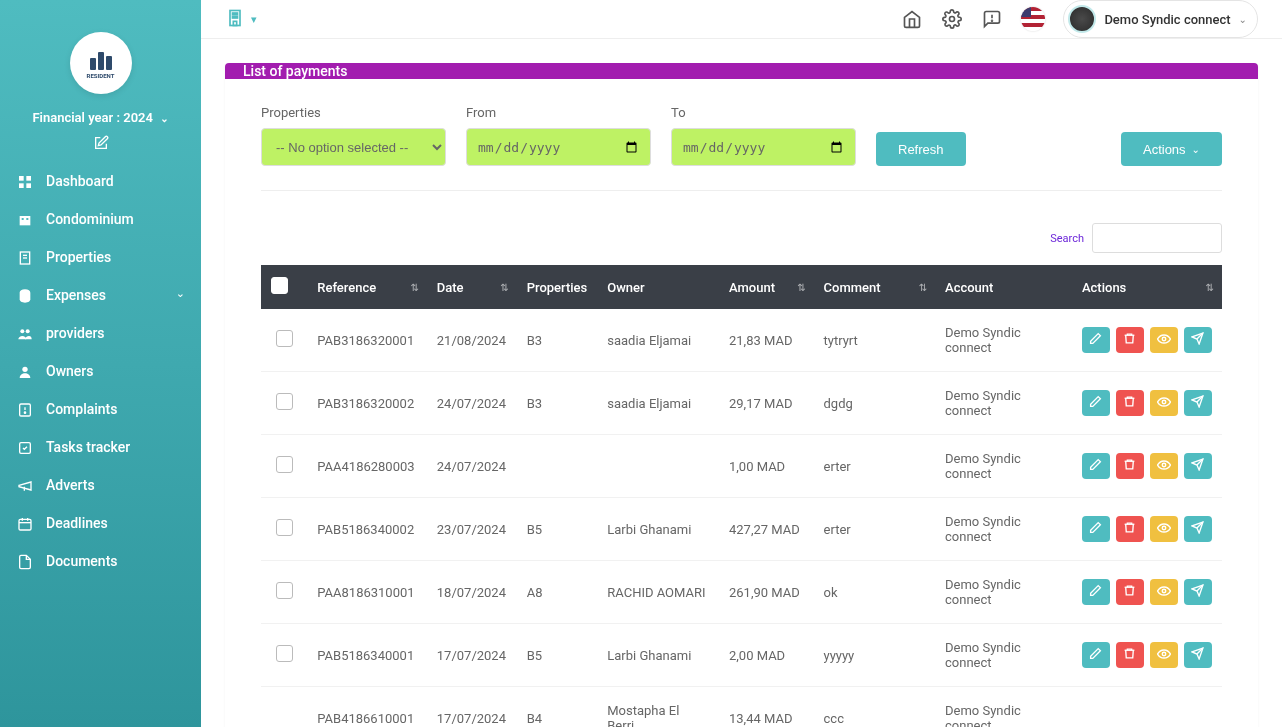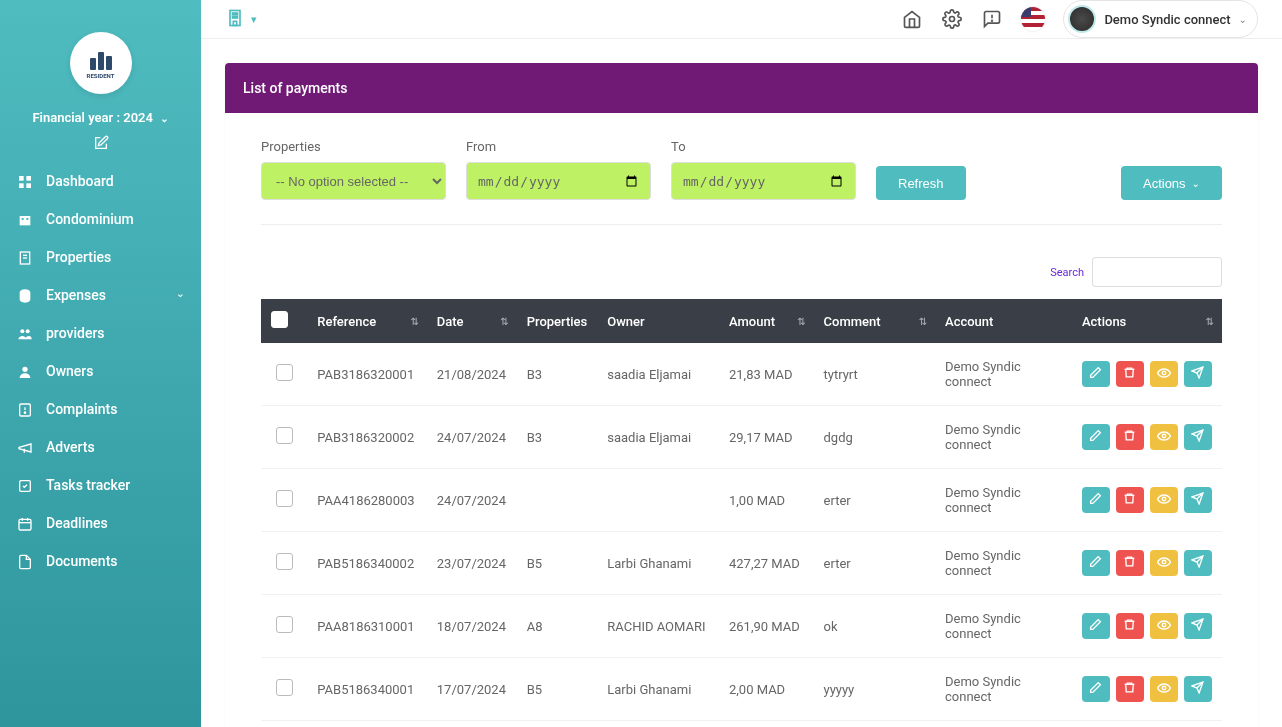--- a/index.html
+++ b/index.html
@@ -119,23 +119,23 @@
 
 
 .content { padding: 24px; }
 .card {
   background: #fff;
   border-radius: 4px;
   overflow: hidden;
   box-shadow: 0 1px 3px rgba(0,0,0,0.05);
 }
 .card-header {
-  background: #701a75;
+  background: #a21caf;
   color: #fff;
-  padding: 17px 18px;
+  padding: 0 18px;
   font-size: 14px; font-weight: 500;
 }
 .card-body { padding: 26px 36px; }
 .filters {
   display: flex; align-items: flex-end; gap: 20px;
   padding-bottom: 24px;
   border-bottom: 1px solid #eee;
 }
 .f-group { display: flex; flex-direction: column; gap: 8px; }
 .f-group label { font-size: 13px; color: #666; }
@@ -309,34 +309,34 @@
               <rect x="4" y="3" width="16" height="18" rx="2"></rect>
               <line x1="12" y1="8" x2="12" y2="12"></line>
               <circle cx="12" cy="16" r="1" fill="currentColor"></circle>
             </svg>
           </span>
           <span class="nav-label">Complaints</span>
         </li>
         <li>
           <span class="nav-icon">
             <svg viewBox="0 0 24 24" width="16" height="16" fill="none" stroke="currentColor" stroke-width="2">
+              <rect x="4" y="4" width="16" height="16" rx="2"></rect>
+              <path d="M9 12l2 2 4-4"></path>
+            </svg>
+          </span>
+          <span class="nav-label">Tasks tracker</span>
+        </li>
+        <li>
+          <span class="nav-icon">
+            <svg viewBox="0 0 24 24" width="16" height="16" fill="none" stroke="currentColor" stroke-width="2">
               <path d="M3 11l18-5v12L3 13z"></path>
               <path d="M11 13v6"></path>
             </svg>
           </span>
           <span class="nav-label">Adverts</span>
-        </li>
-        <li>
-          <span class="nav-icon">
-            <svg viewBox="0 0 24 24" width="16" height="16" fill="none" stroke="currentColor" stroke-width="2">
-              <rect x="4" y="4" width="16" height="16" rx="2"></rect>
-              <path d="M9 12l2 2 4-4"></path>
-            </svg>
-          </span>
-          <span class="nav-label">Tasks tracker</span>
         </li>
         <li>
           <span class="nav-icon">
             <svg viewBox="0 0 24 24" width="16" height="16" fill="none" stroke="currentColor" stroke-width="2">
               <rect x="3" y="5" width="18" height="16" rx="2"></rect>
               <line x1="3" y1="10" x2="21" y2="10"></line>
               <line x1="8" y1="3" x2="8" y2="7"></line>
               <line x1="16" y1="3" x2="16" y2="7"></line>
             </svg>
           </span>

